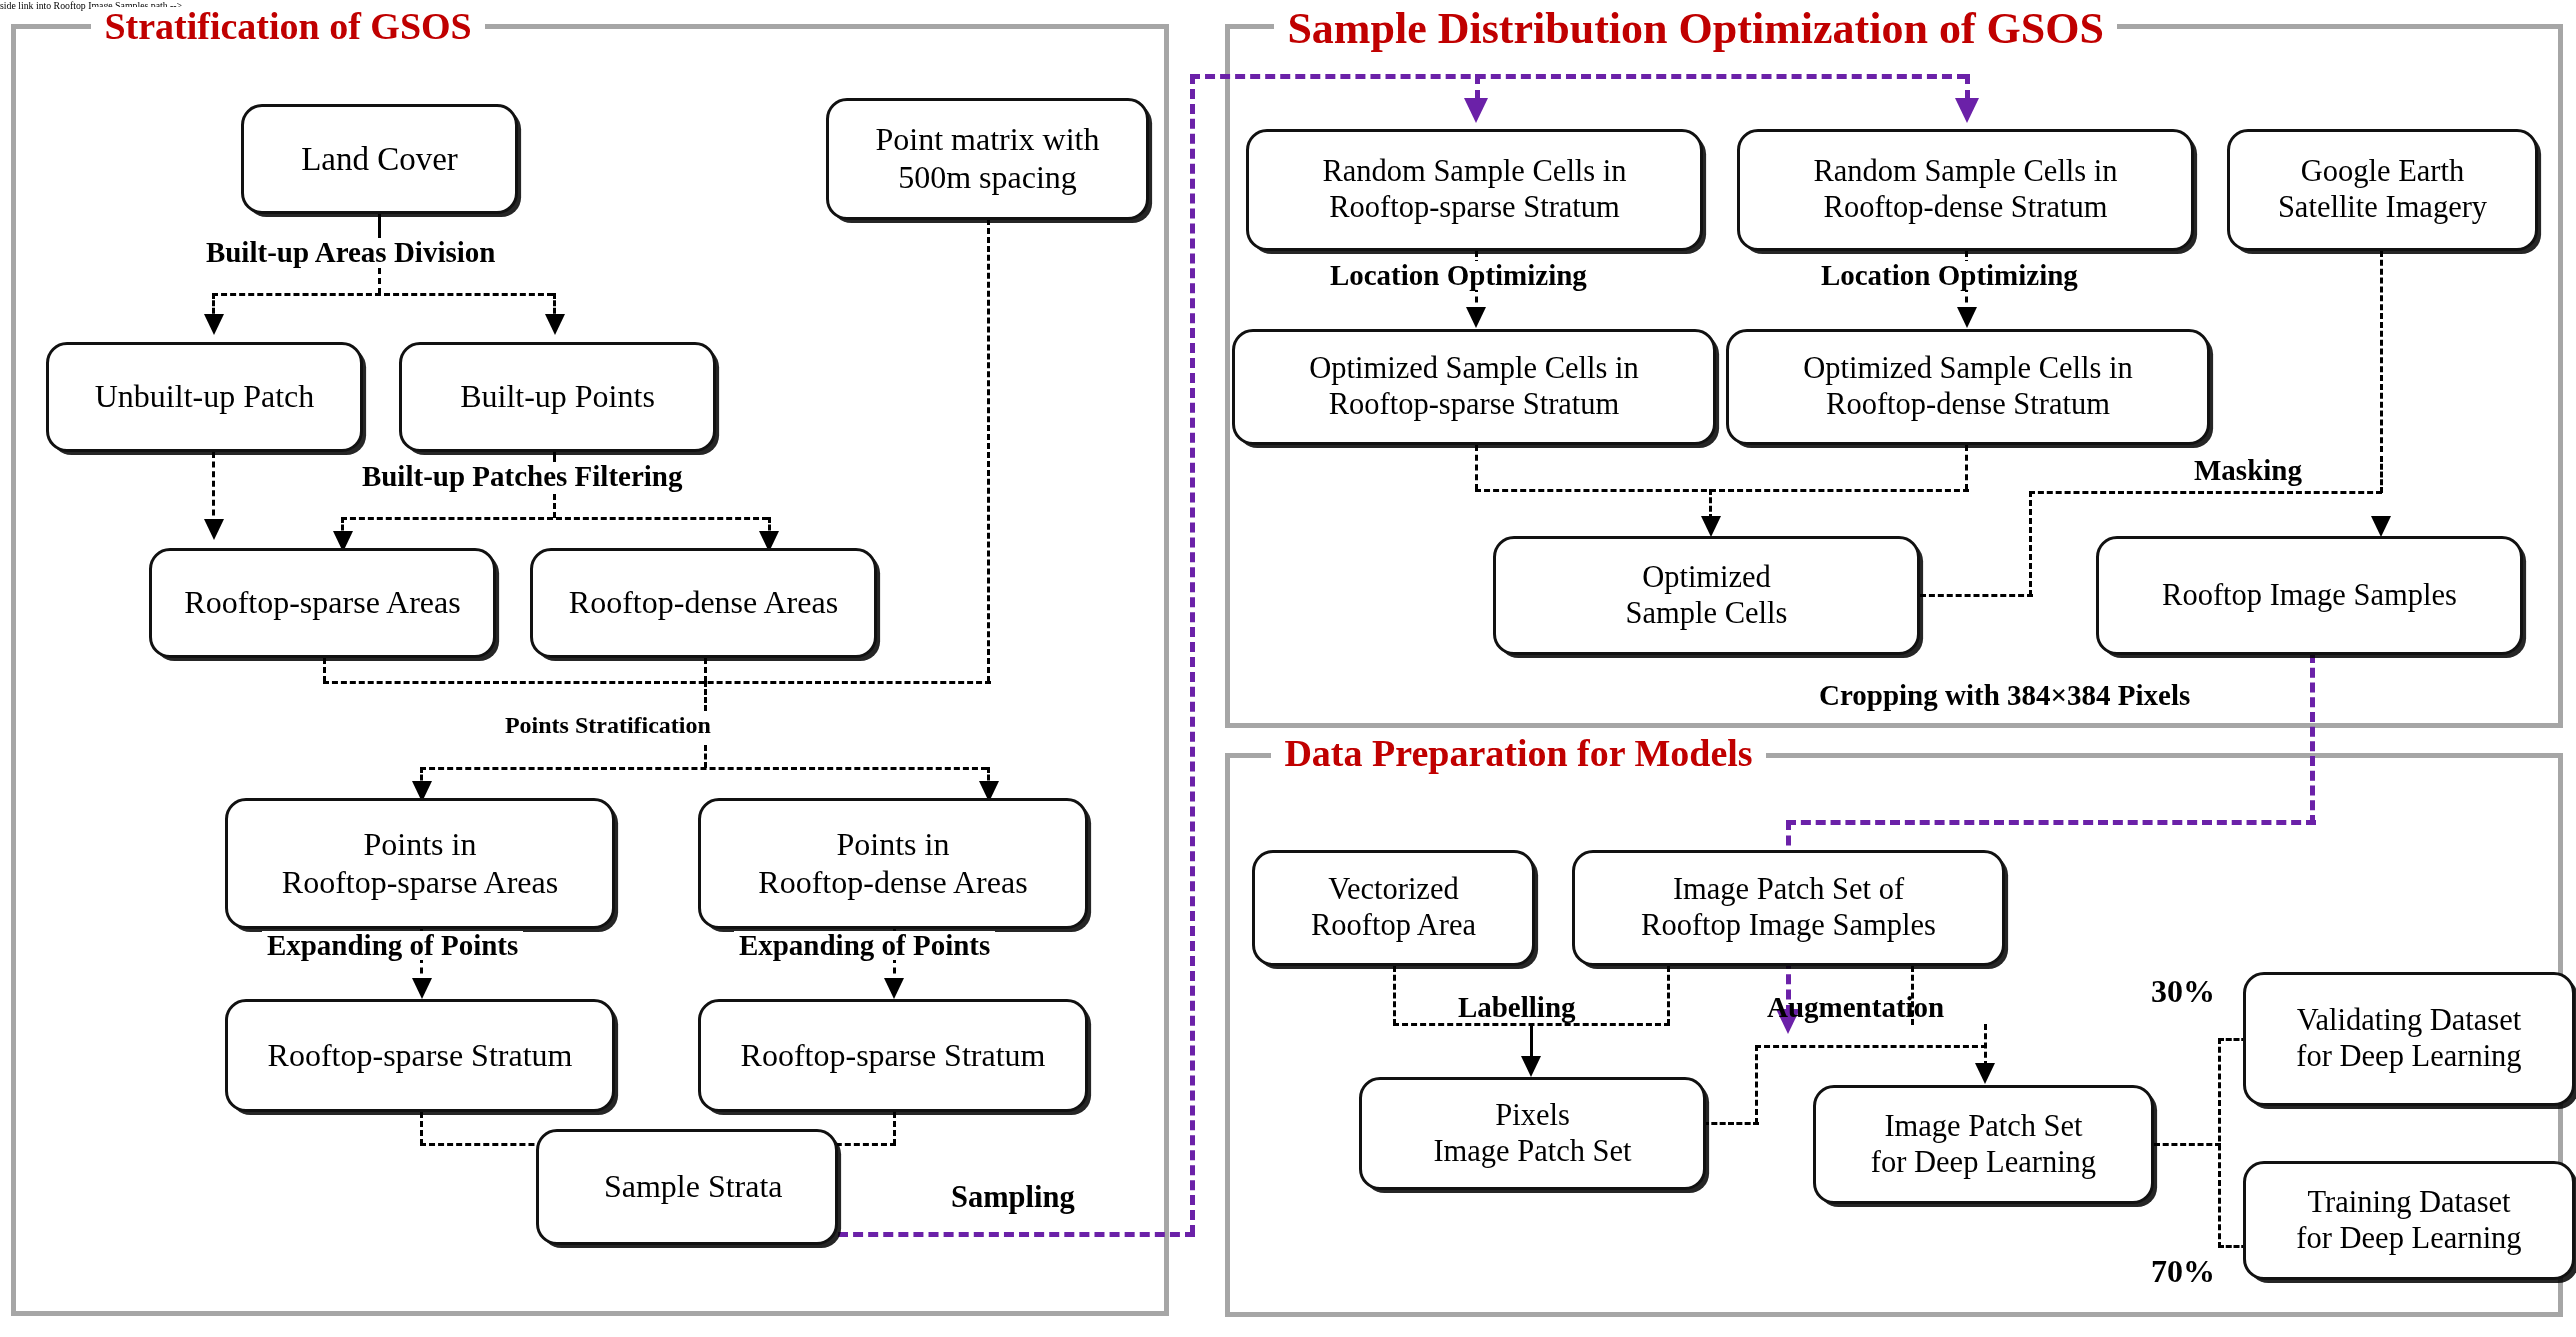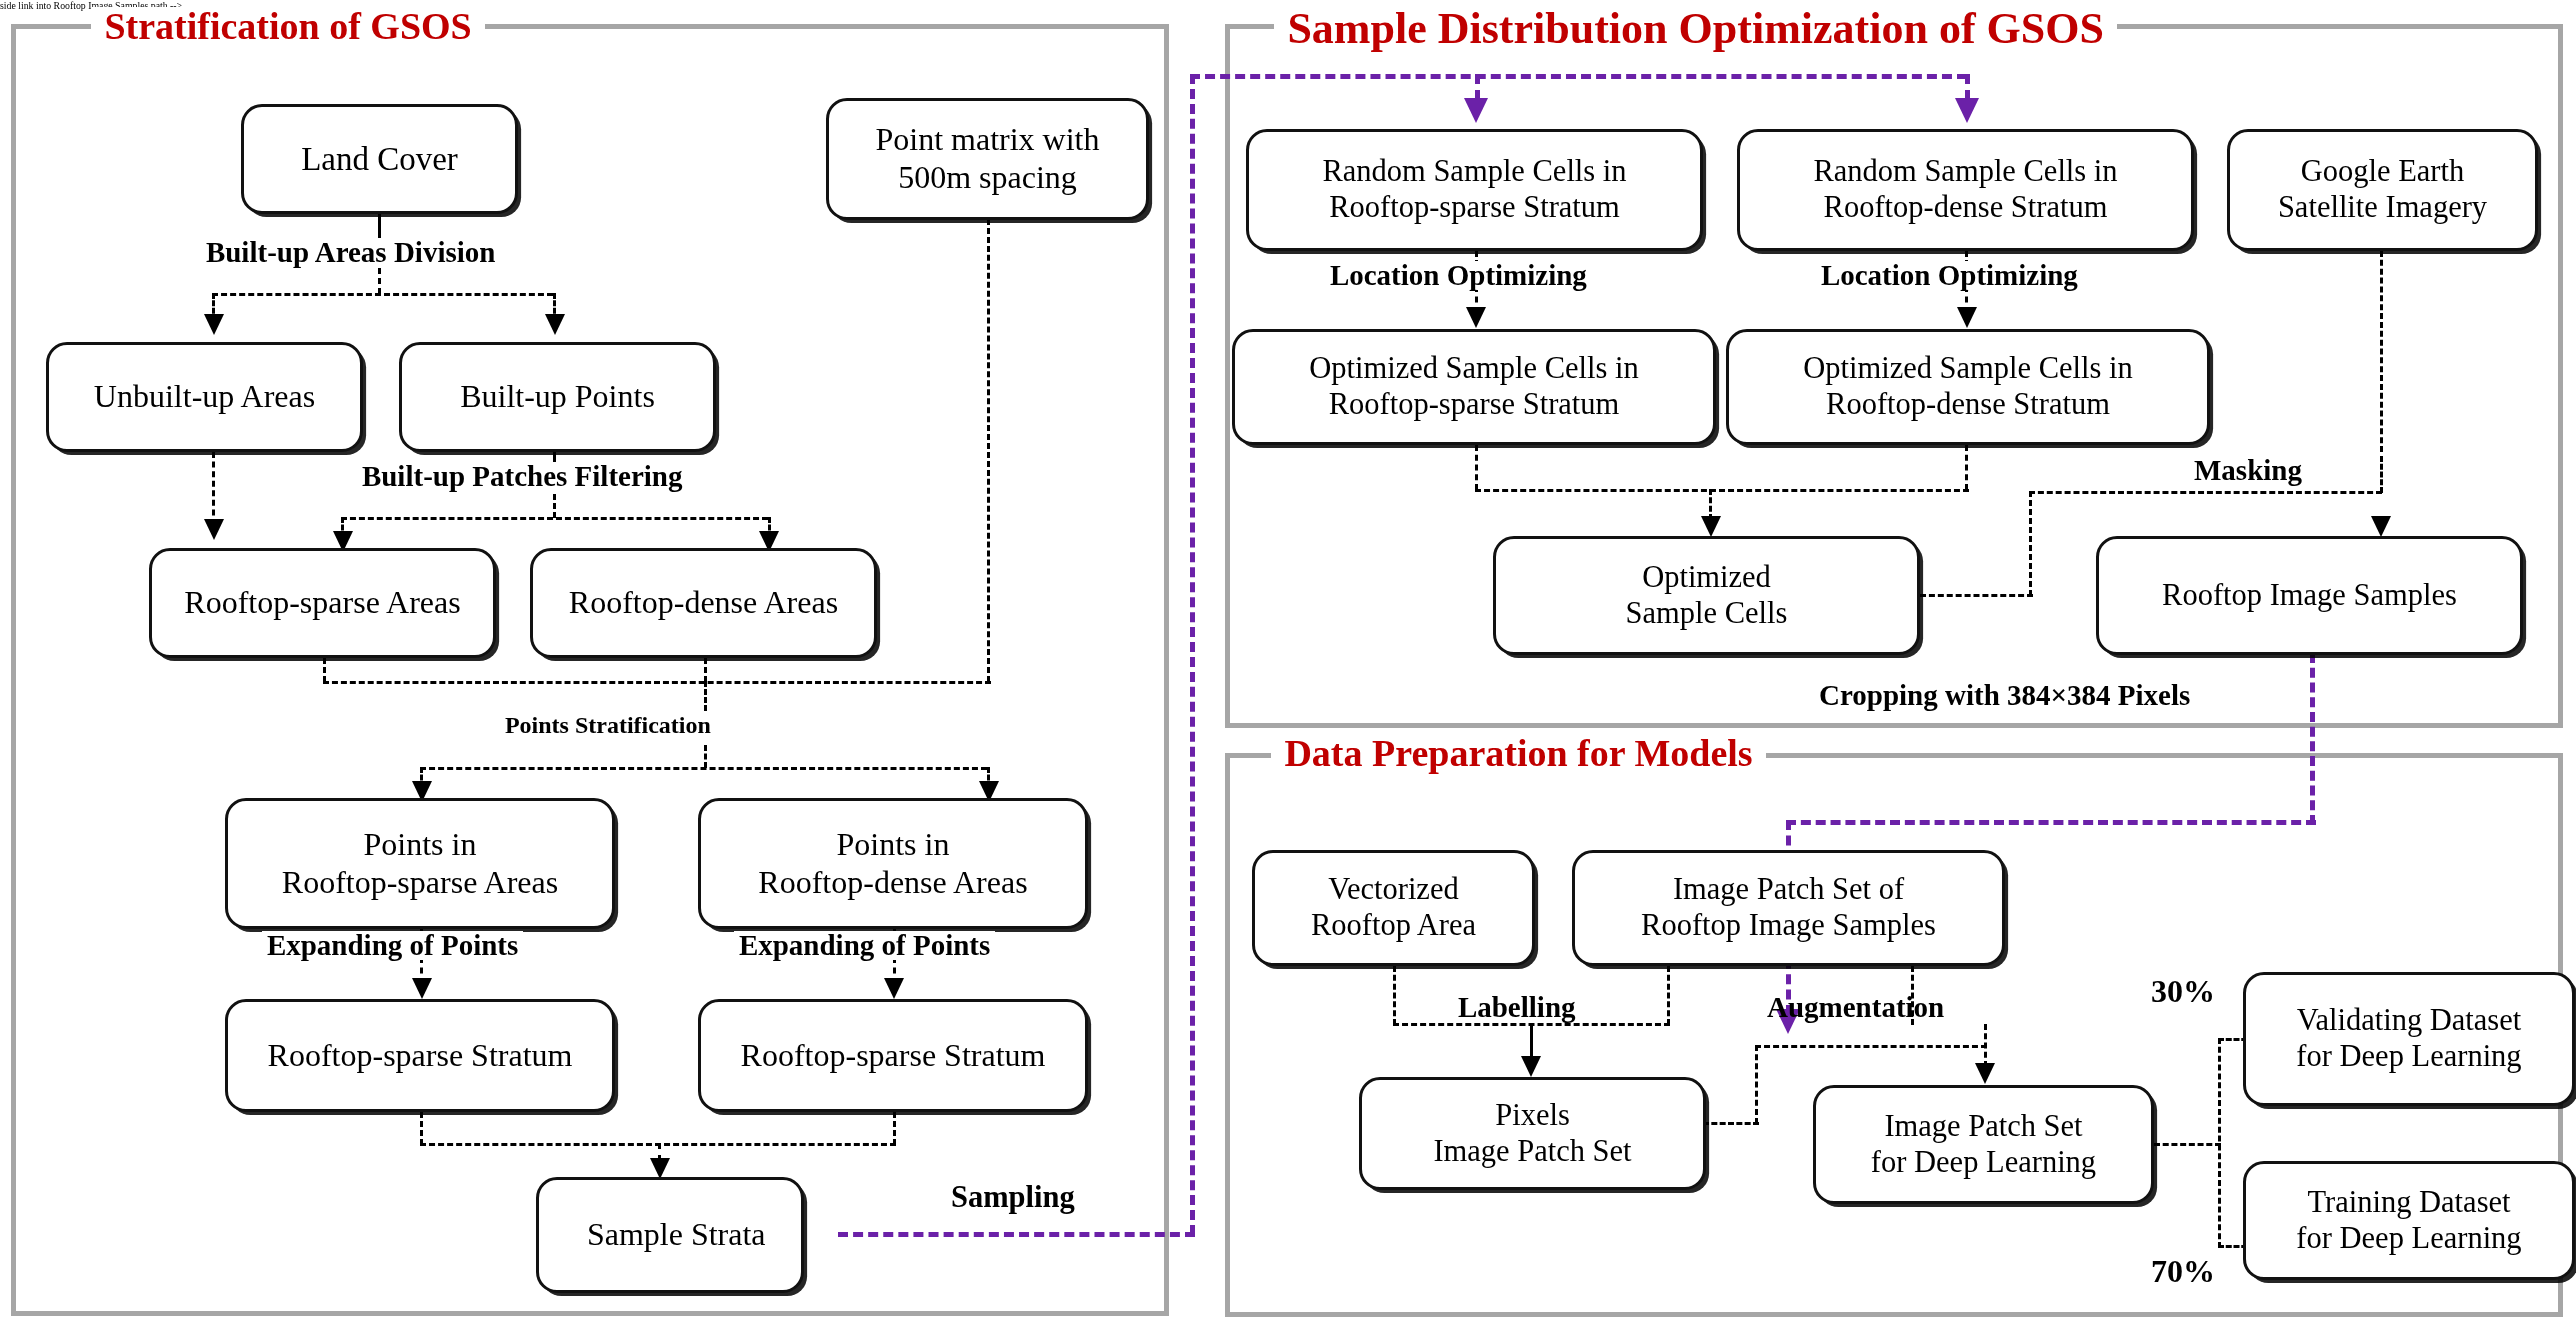--- a/index.html
+++ b/index.html
@@ -66,21 +66,21 @@
   <div class="elabel" style="left:201px;top:238px;font-size:29px;">Built-up Areas Division</div>
   <div class="vln" style="left:378px;top:268px;height:25.6px;"></div>
   <div class="hln" style="left:212px;top:293px;width:341px;"></div>
   <div class="vln" style="left:212px;top:293px;height:28px;"></div>
   <div class="ar" style="left:204px;top:314px;"></div>
   <div class="vln" style="left:553px;top:293px;height:28px;"></div>
   <div class="ar" style="left:545px;top:314px;"></div>
 
   
   <div class="node" style="left:46px;top:342px;width:317px;height:110px;font-size:32px;">
-    <span>Unbuilt-up Areas</span>
+    <span>Unbuilt-up Patch</span>
   </div>
   <div class="node" style="left:399px;top:342px;width:317px;height:110px;font-size:32px;">
     <span>Built-up Points</span>
   </div>
 
   
   <div class="vln" style="left:212px;top:452px;height:73px;"></div>
   <div class="ar" style="left:204px;top:519px;"></div>
 
   
@@ -149,21 +149,21 @@
     <span>Rooftop-sparse Stratum</span>
   </div>
 
   
   <div class="vln" style="left:420px;top:1112px;height:33px;"></div>
   <div class="vln" style="left:893px;top:1112px;height:33px;"></div>
   <div class="hln" style="left:420px;top:1143px;width:476px;"></div>
   <div class="vln" style="left:658px;top:1143px;height:18.3px;"></div>
   <div class="ar" style="left:650px;top:1158px;"></div>
 
-  <div class="node" style="left:536px;top:1177px;width:268px;height:116px;font-size:32px;padding-left:21px;">
+  <div class="node" style="left:536px;top:1129px;width:302px;height:116px;font-size:32px;padding-left:21px;">
     <span>Sample Strata</span>
   </div>
 
   
   <div class="panel" style="left:1225px;top:24.4px;width:1338px;height:704px;"></div>
   <div class="panel-title" style="left:1274px;top:7.3px;font-size:44px;">Sample Distribution Optimization of GSOS</div>
 
   
   <div class="node" style="left:1246px;top:129px;width:457px;height:122px;font-size:30.5px;flex-direction:column;">
     <span>Random Sample Cells in</span>

